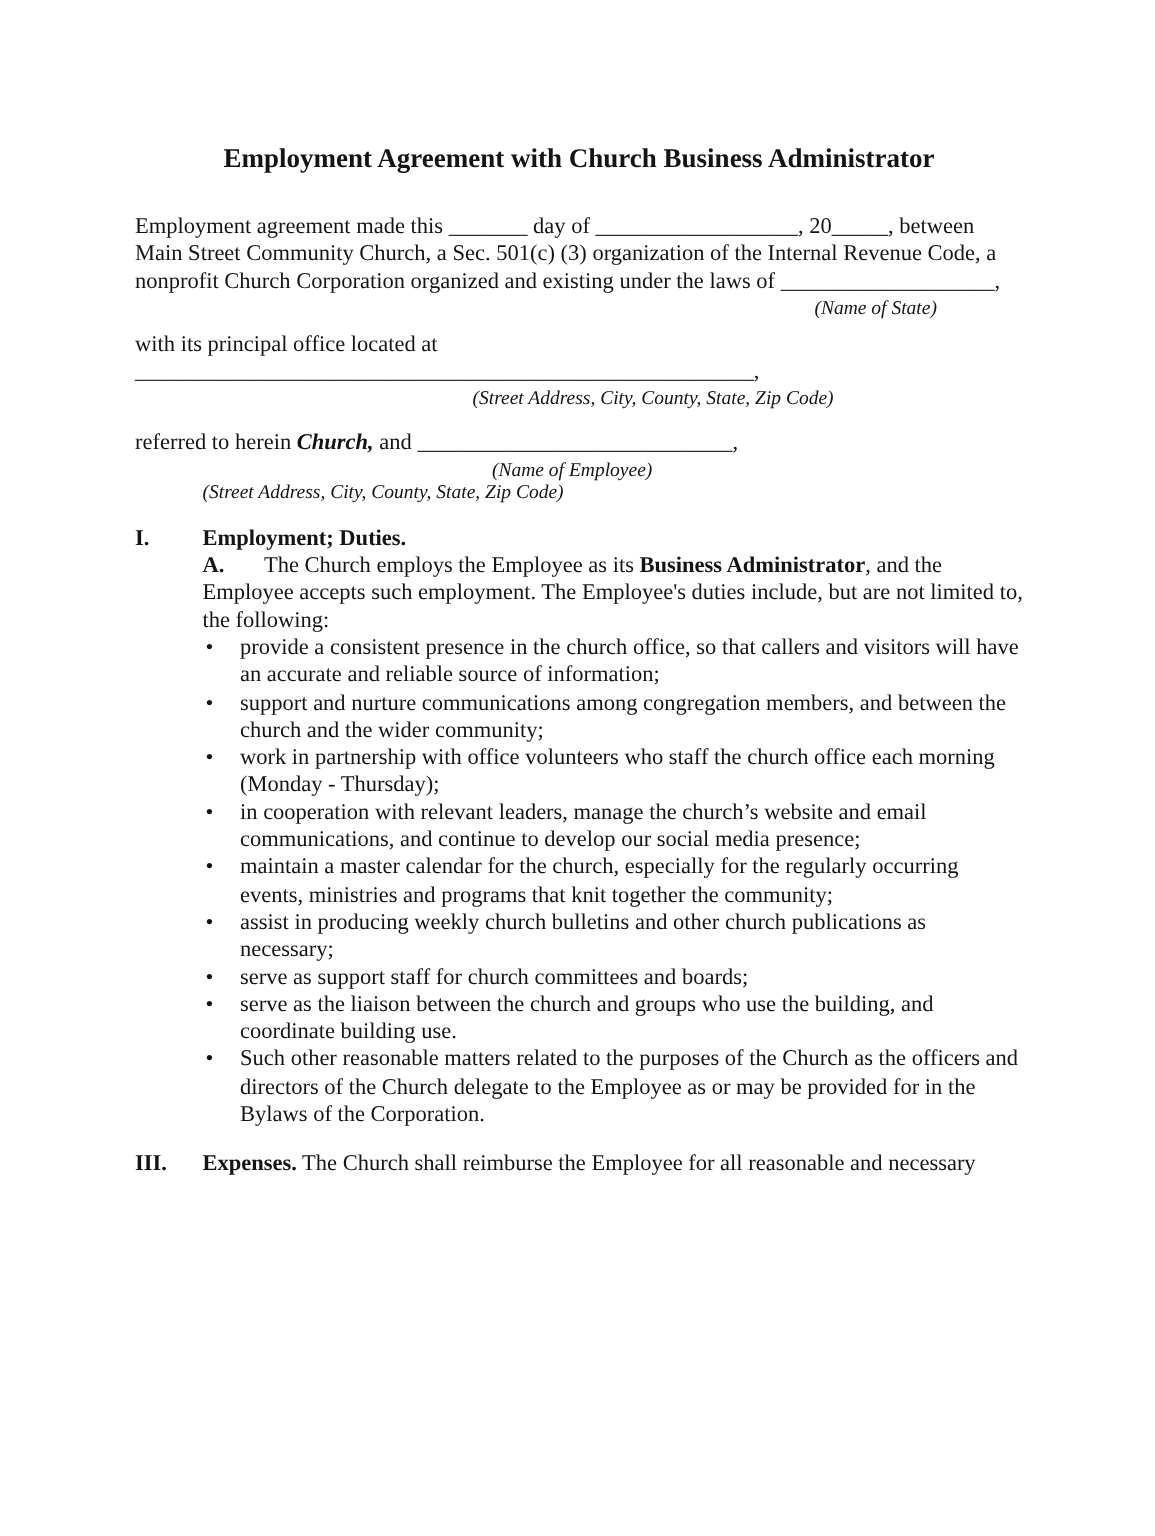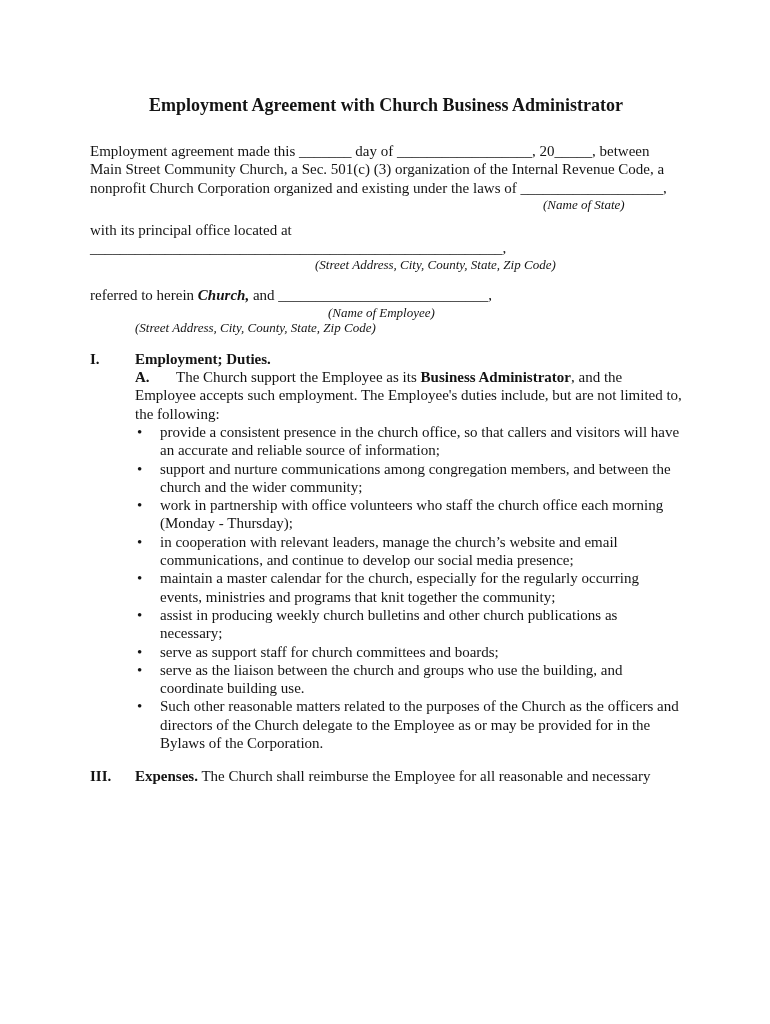--- a/index.html
+++ b/index.html
@@ -95,21 +95,21 @@
     <div class="p2"><span>with its principal office located at _______________________________________________________,</span></div>
     <div class="caption cap-addr1">(Street Address, City, County, State, Zip Code)</div>
 
     <div class="p3"><span>referred to herein </span><span class="bi">Church,</span><span> and ____________________________,</span></div>
     <div class="caption cap-emp">(Name of Employee)</div>
 
     <div class="caption cap-addr2">(Street Address, City, County, State, Zip Code)</div>
 
     <div class="s-head"><span class="num">I.</span><span class="b">Employment; Duties.</span></div>
 
-    <div class="para-a"><span class="a-label">A.</span><span>The Church support the Employee as its </span><span class="b">Business Administrator</span><span>, and the Employee accepts such employment. The Employee's duties include, but are not limited to, the following:</span></div>
+    <div class="para-a"><span class="a-label">A.</span><span>The Church employs the Employee as its </span><span class="b">Business Administrator</span><span>, and the Employee accepts such employment. The Employee's duties include, but are not limited to, the following:</span></div>
 
     <ul class="bullets">
       <li>
           <span class="bullet-glyph">•</span>
           <span class="bullet-text">provide a consistent presence in the church office, so that callers and visitors will have an accurate and reliable source of information;</span>
         </li>
       <li>
           <span class="bullet-glyph">•</span>
           <span class="bullet-text">support and nurture communications among congregation members, and between the church and the wider community;</span>
         </li>

